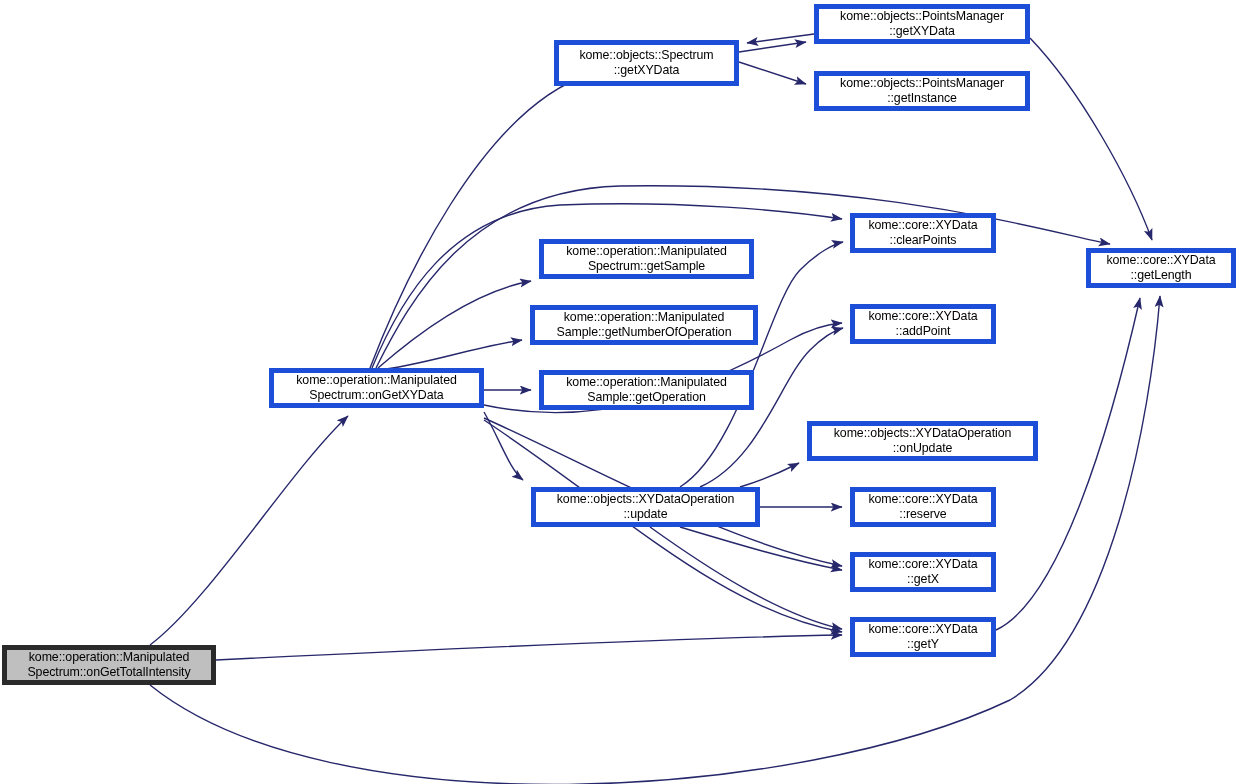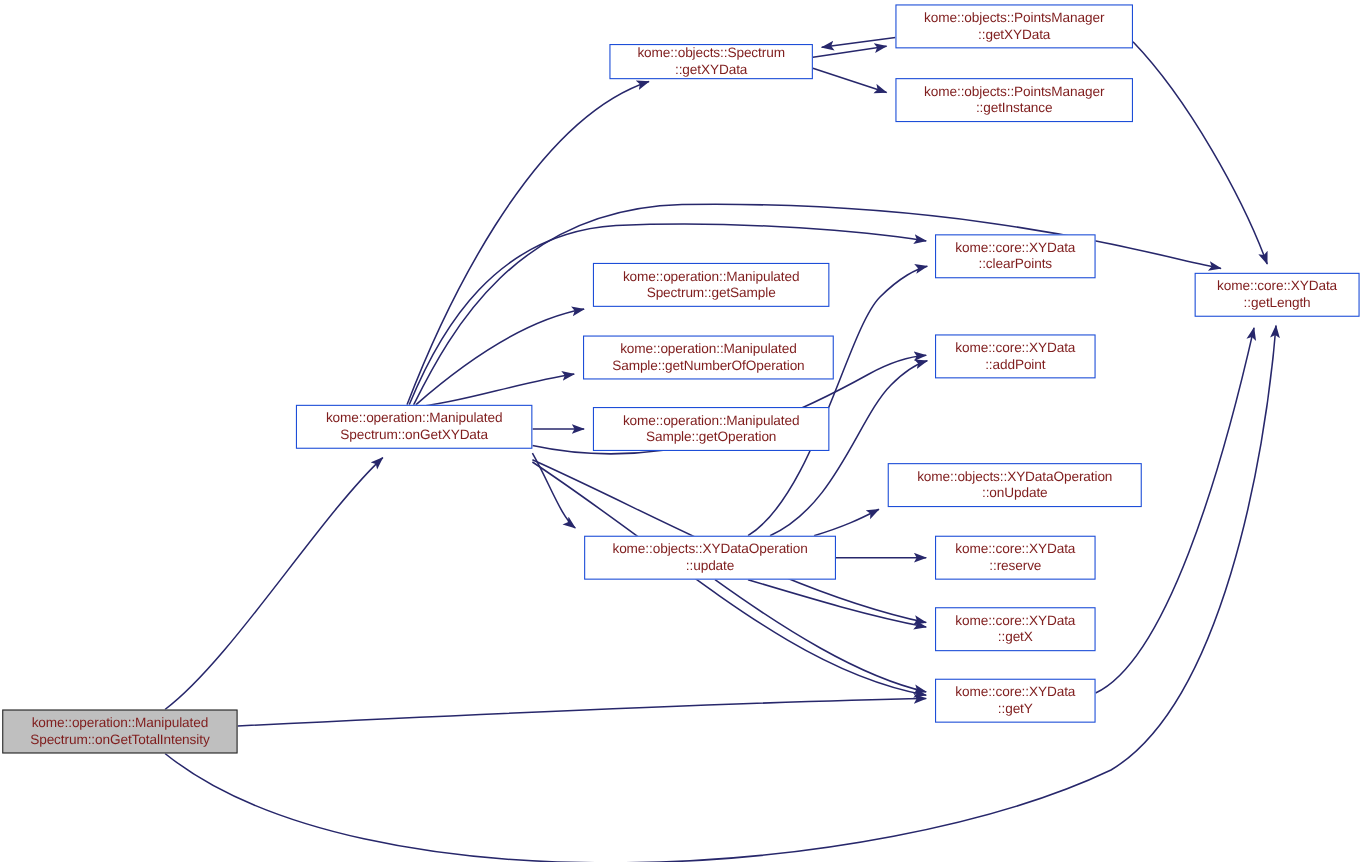--- a/index.html
+++ b/index.html
@@ -20,23 +20,23 @@
   #edges {
     position: absolute;
     left: 0;
     top: 0;
     width: 1240px;
     height: 784px;
   }
   .node {
     position: absolute;
     box-sizing: border-box;
-    border: 1px solid #1d4ed8;
+    border: 5px solid #1d4ed8;
     background: #ffffff;
-    color: #7f1d1d;
+    color: #000000;
     font-size: 12.4px;
     line-height: 15px;
     text-align: center;
     display: flex;
     align-items: center;
     justify-content: center;
     white-space: pre-line;
     letter-spacing: -0.1px;
   }
   .node.root {
@@ -85,21 +85,21 @@
         <path d="M 680,527 C 740,545 790,560 842,570" marker-end="url(#arrow)" stroke="#27276b"></path>
         <path d="M 650,527 C 710,570 780,615 842,629" marker-end="url(#arrow)" stroke="#27276b"></path>
         <path d="M 996,630 C 1060,600 1110,430 1140,298" marker-end="url(#arrow)" stroke="#27276b"></path>
       </g>
   </svg>
   <div id="node-group">
       <div class="node root" style="left: 2px; top: 645px; width: 214px; height: 40px;"><span class="node-label">kome::operation::Manipulated
 Spectrum::onGetTotalIntensity</span></div>
       <div class="node" style="left: 269px; top: 368px; width: 215px; height: 40px;"><span class="node-label">kome::operation::Manipulated
 Spectrum::onGetXYData</span></div>
-      <div class="node" style="left: 554px; top: 40px; width: 185px; height: 32px;"><span class="node-label">kome::objects::Spectrum
+      <div class="node" style="left: 554px; top: 40px; width: 185px; height: 46px;"><span class="node-label">kome::objects::Spectrum
 ::getXYData</span></div>
       <div class="node" style="left: 814px; top: 4px; width: 216px; height: 40px;"><span class="node-label">kome::objects::PointsManager
 ::getXYData</span></div>
       <div class="node" style="left: 814px; top: 71px; width: 216px; height: 40px;"><span class="node-label">kome::objects::PointsManager
 ::getInstance</span></div>
       <div class="node" style="left: 539px; top: 239px; width: 215px; height: 40px;"><span class="node-label">kome::operation::Manipulated
 Spectrum::getSample</span></div>
       <div class="node" style="left: 530px; top: 305px; width: 228px; height: 40px;"><span class="node-label">kome::operation::Manipulated
 Sample::getNumberOfOperation</span></div>
       <div class="node" style="left: 539px; top: 370px; width: 215px; height: 40px;"><span class="node-label">kome::operation::Manipulated

